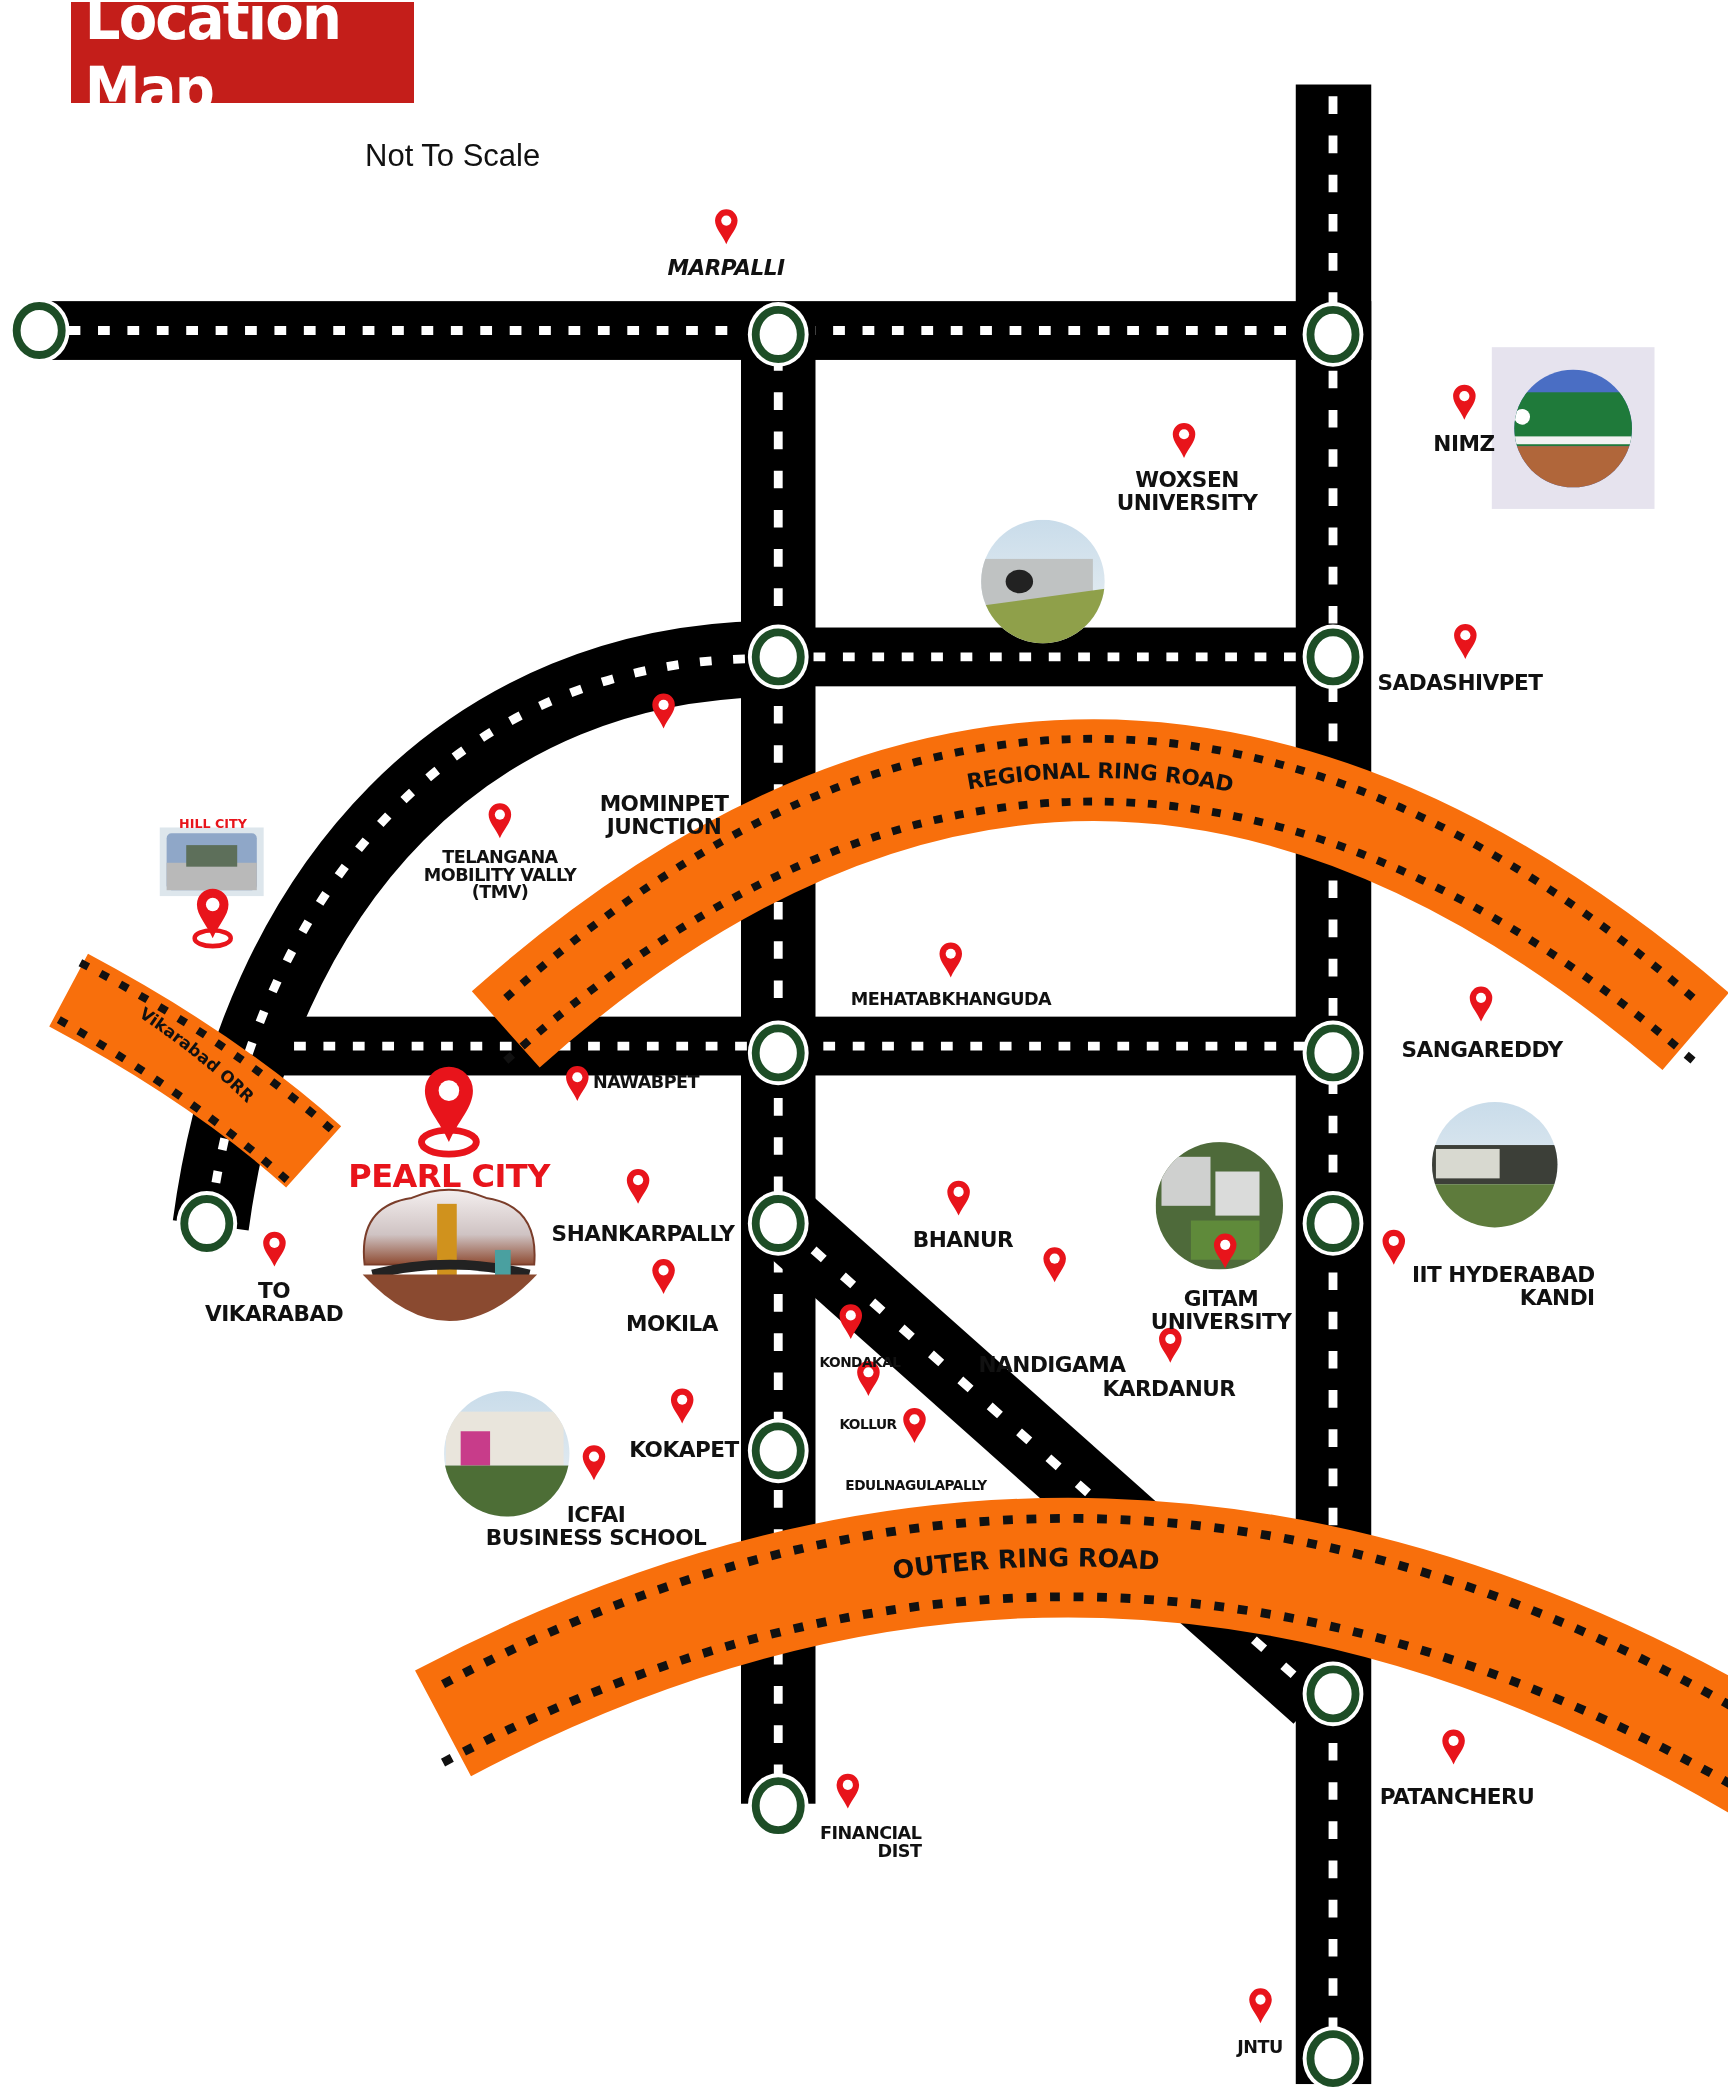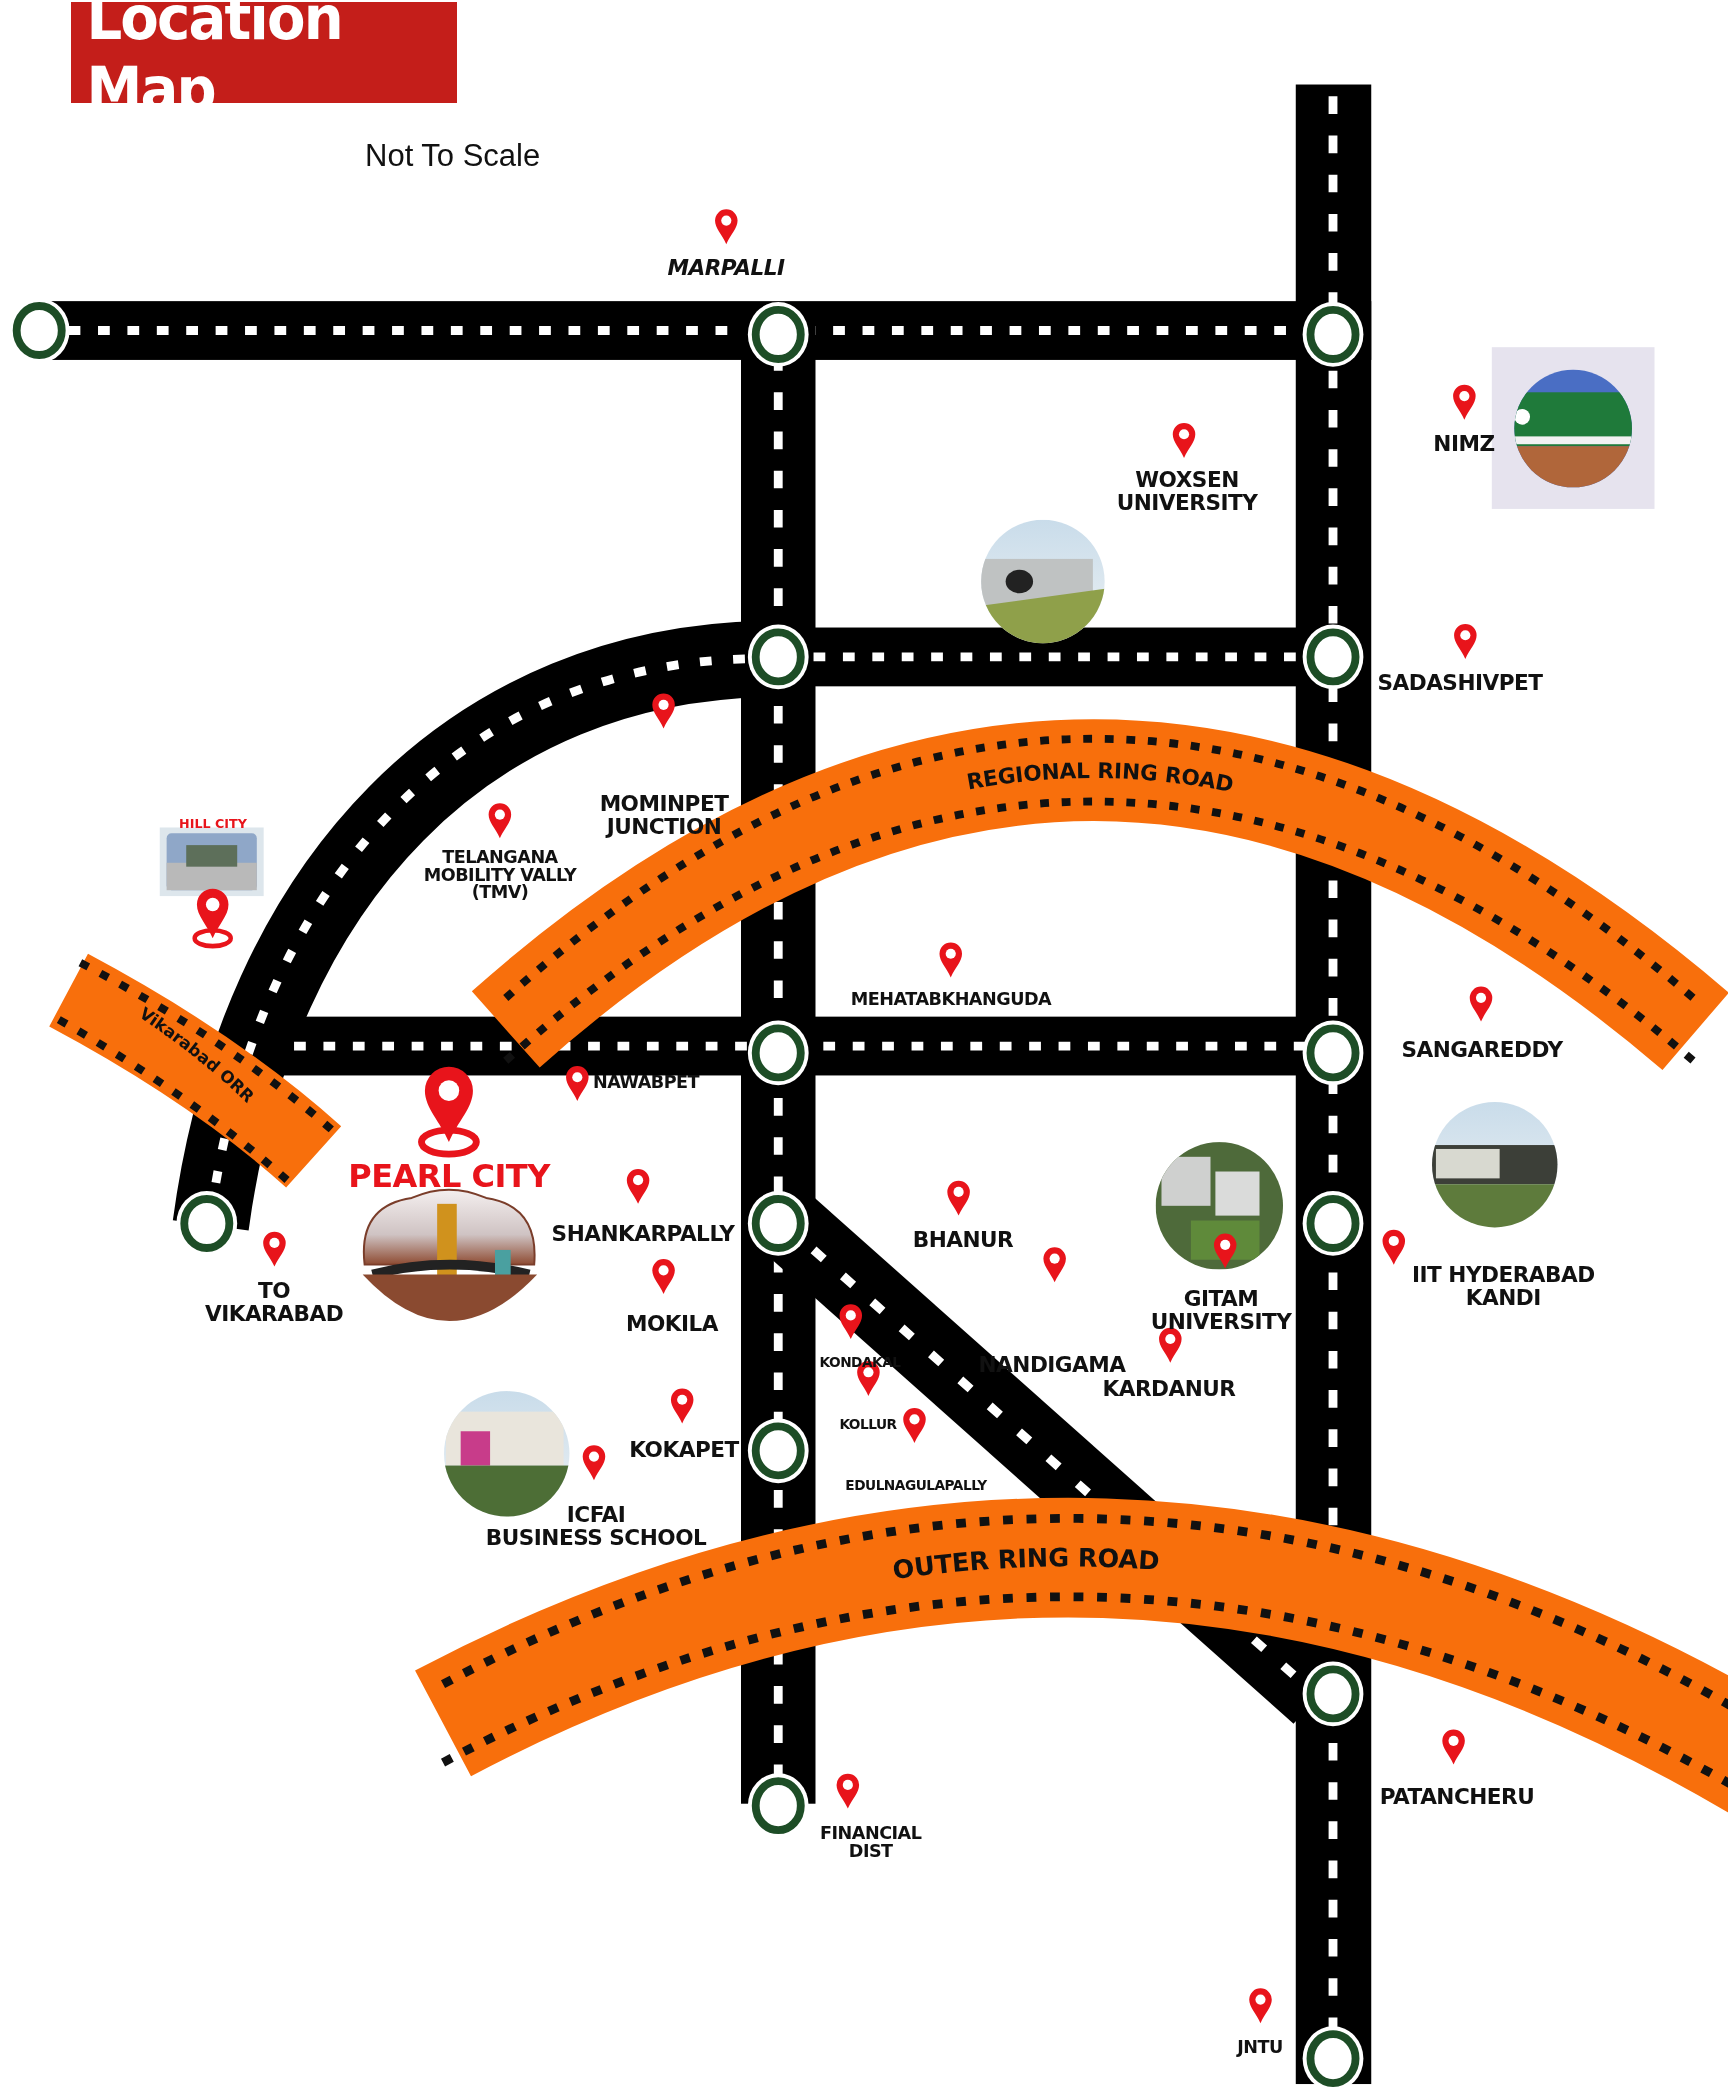--- a/index.html
+++ b/index.html
@@ -1,30 +1,30 @@
 <!DOCTYPE html>
 <html><head>
 <meta charset="utf-8">
 <style>
   html, body { margin: 0; padding: 0; background: #ffffff; }
   body { width: 1729px; height: 2097px; position: relative; overflow: hidden;
          font-family: "DejaVu Sans", "Liberation Sans", sans-serif; }
   #map { position: absolute; left: 0; top: 0; width: 1729px; height: 2097px; }
-  .title-box { position: absolute; left: 71px; top: 2px; width: 386px; height: 101px;
+  .title-box { position: absolute; left: 71px; top: 2px; width: 343px; height: 101px;
                background: #c41e1a; display: flex; align-items: center; justify-content: center; }
   .title-text { color: #fff; font-family: "DejaVu Sans", sans-serif; font-weight: bold;
                 font-size: 61px; letter-spacing: -2px; transform: scaleX(0.92); }
   .subtitle { position: absolute; left: 365px; top: 126px; font-family: "Liberation Sans", sans-serif;
               font-size: 31px; color: #111; margin-top: 12px; }
   .lbl { position: absolute; font-family: "DejaVu Sans", sans-serif; font-weight: bold;
          color: #111; font-size: 21.6px; line-height: 22.5px; text-align: center; white-space: nowrap;
          transform: translateX(-50%); letter-spacing: -0.5px; }
   .lbl.sm { font-size: 13.7px; line-height: 14.7px; text-align: center; }
   .lbl.md { font-size: 17.6px; line-height: 17.6px; }
-  .lbl.left { transform: none; text-align: center; }
+  .lbl.left { transform: none; text-align: right; }
   .pearl { position: absolute; left: 449px; top: 1157px; transform: translateX(-50%);
            color: #e8141b; font-family: "DejaVu Sans", sans-serif; font-weight: bold; font-size: 32px;
            white-space: nowrap; letter-spacing: -0.5px; }
   .hill-label { position: absolute; left: 213px; top: 816px; transform: translateX(-50%); color: #e8141b;
                 font-family: "DejaVu Sans", sans-serif; font-weight: bold; font-size: 12.7px; white-space: nowrap; }
 </style>
 </head>
 <body>
 
 <svg id="map" viewBox="0 0 1764 2139" xmlns="http://www.w3.org/2000/svg">

